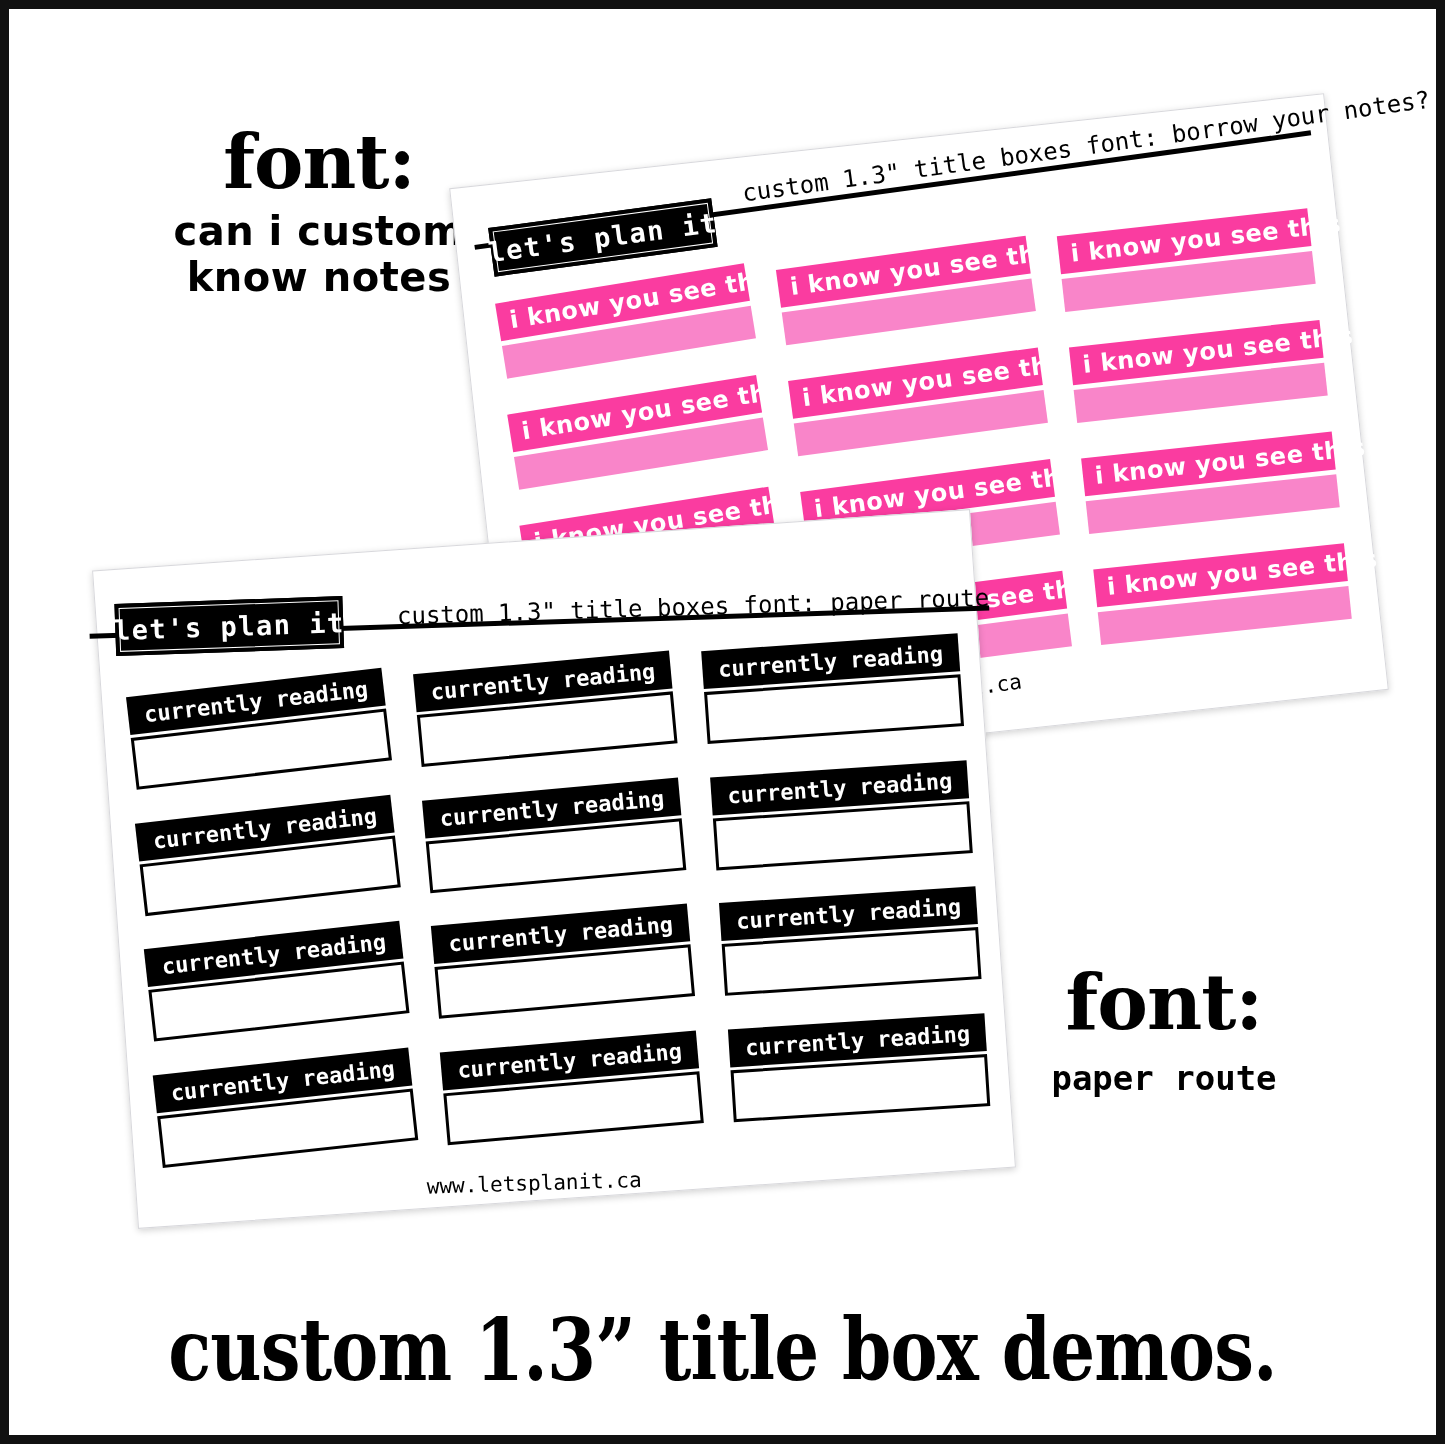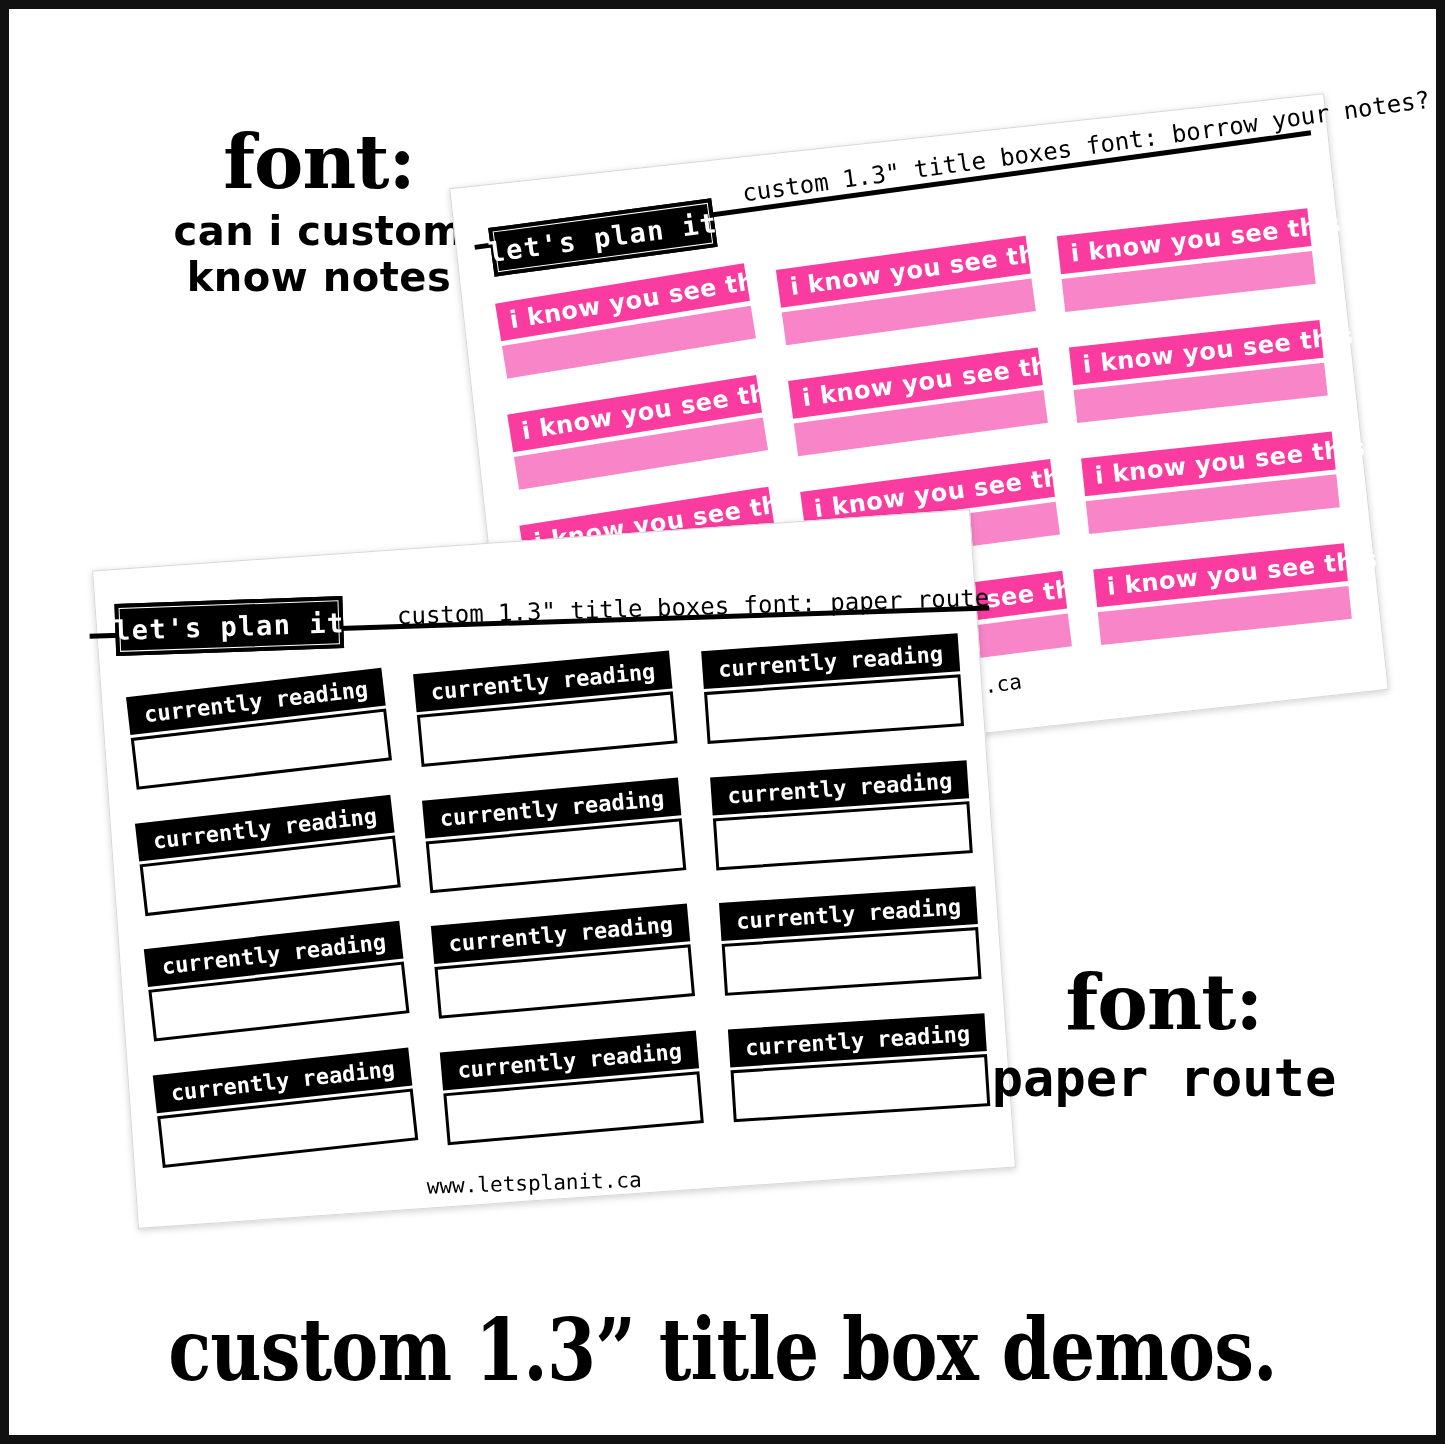--- a/index.html
+++ b/index.html
@@ -47,21 +47,21 @@
     font-family:"DejaVu Serif",serif;
     font-weight:700;
     font-size:76px;
     line-height:78px;
     letter-spacing:-1px;
     color:#000;
   }
   #cap-right .sub{
     font-family:"DejaVu Sans Mono","Liberation Mono",monospace;
     font-weight:700;
-    font-size:52px;
+    font-size:34px;
     line-height:52px;
     margin-top:10px;
     color:#000;
     letter-spacing:0px;
   }
 
   
   #bottom-line{
     position:absolute;
     left:0;top:1295px;width:1427px;

